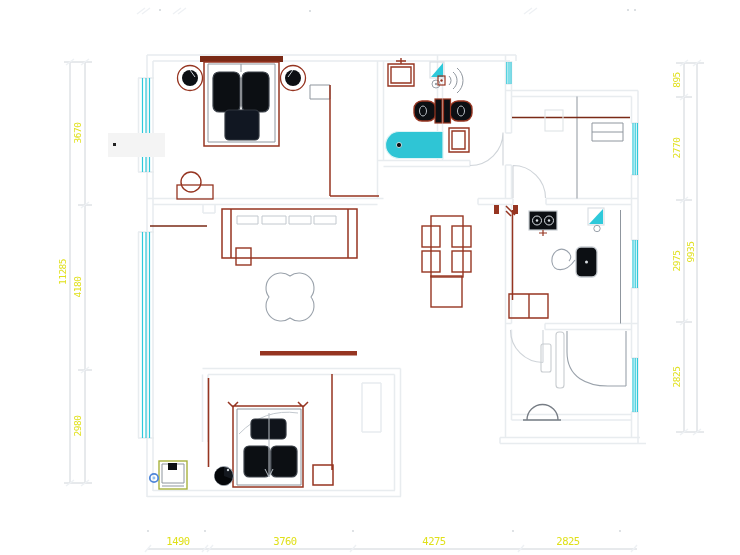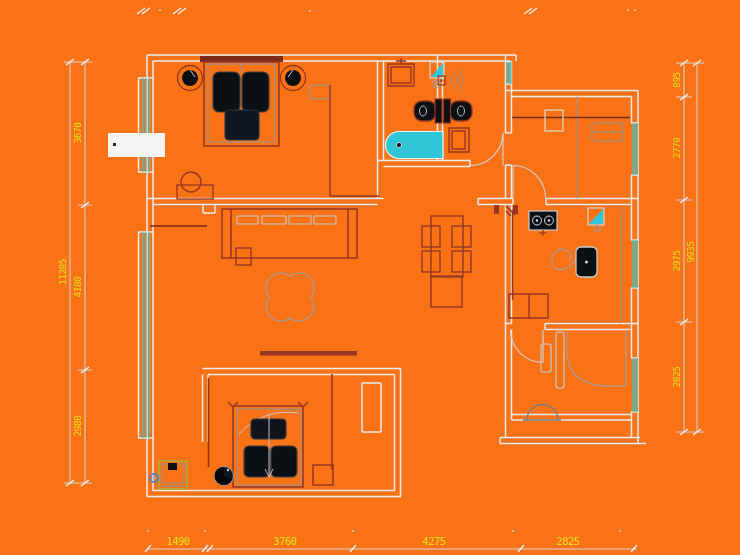--- a/index.html
+++ b/index.html
@@ -1,16 +1,16 @@
 <!DOCTYPE html>
 <html><head>
 <meta charset="utf-8">
 <style>
   html,body{margin:0;padding:0;background:#14181f;}
-  .stage{position:relative;width:740px;height:555px;background:#f97316;overflow:hidden;
+  .stage{position:relative;width:740px;height:555px;background:#ffffff;overflow:hidden;
          font-family:"DejaVu Sans Mono", monospace;}
   svg{display:block;position:absolute;left:0;top:0;}
   text.dim{fill:#e0e01a;font-size:9.5px;font-family:"DejaVu Sans Mono", monospace;letter-spacing:-0.5px;}
   text.dimb{fill:#e0e01a;font-size:10.5px;font-family:"DejaVu Sans Mono", monospace;letter-spacing:-0.5px;}
 </style>
 </head>
 <body>
 
 <div class="stage">
 <svg width="740" height="555" viewBox="0 0 740 555">

